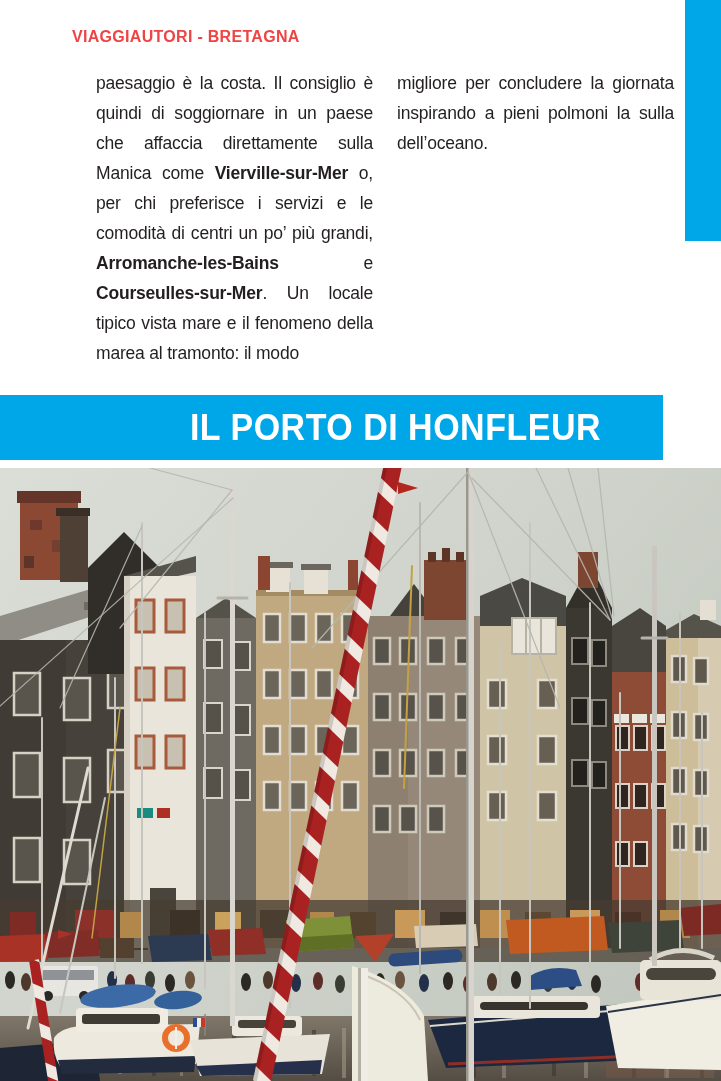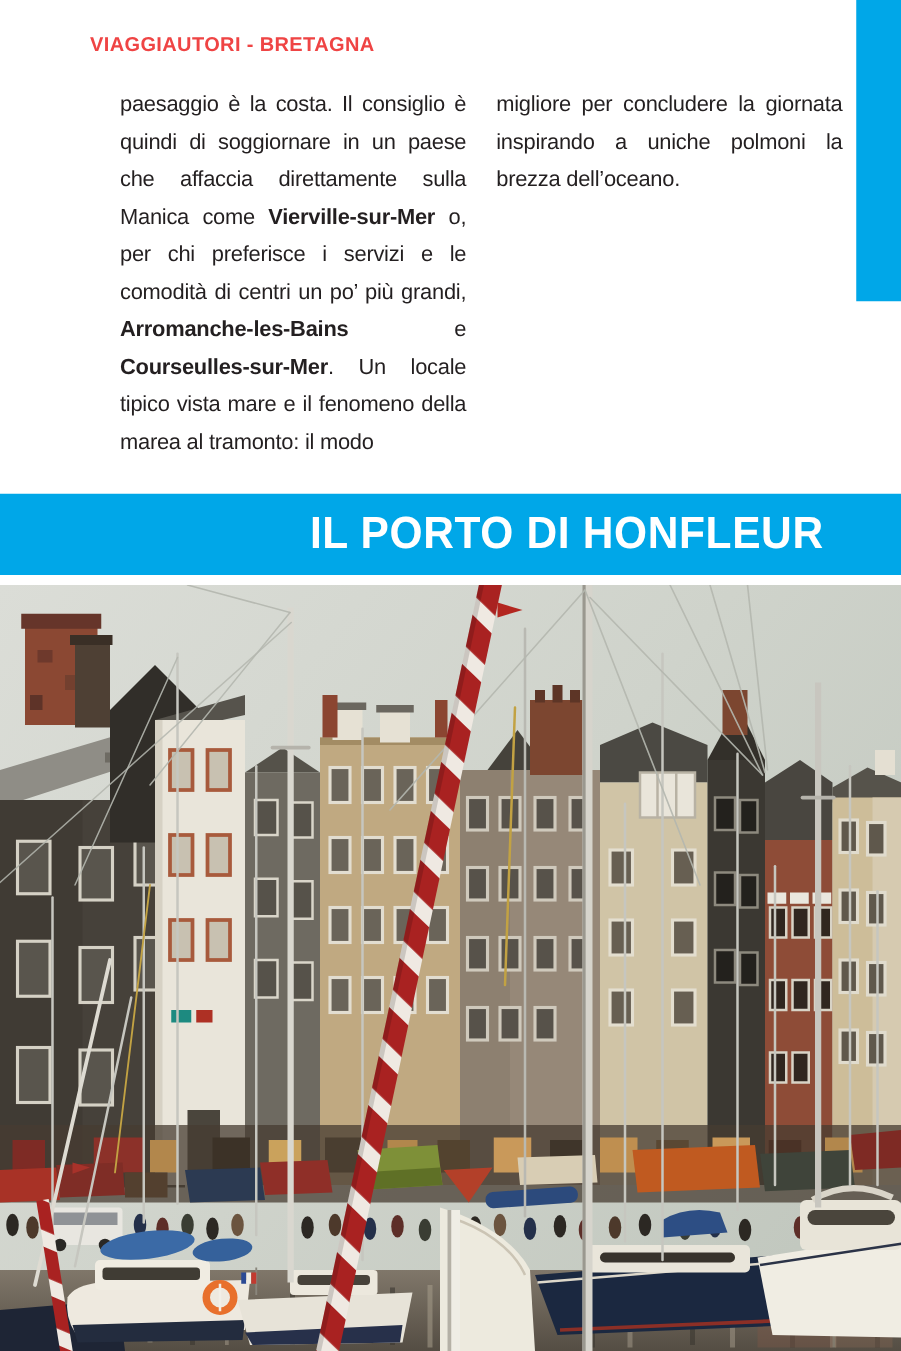--- a/index.html
+++ b/index.html
@@ -19,21 +19,21 @@
     flex:1;font-size:17.5px;line-height:30px;text-align:justify;
     letter-spacing:-0.2px;
   }
   .col p{margin:0;}
   .col p.p2{margin-top:30px;}
   .col b{font-weight:bold;}
   .side-tab{
     position:absolute;right:0;top:0;width:36px;height:241px;background:#00a7e8;
   }
   .banner{
-    position:absolute;left:0;top:395px;width:721px;height:65px;background:#00a7e8;
+    position:absolute;left:0;top:395px;width:663px;height:65px;background:#00a7e8;
     display:flex;align-items:center;justify-content:flex-end;
     padding-right:62px;box-sizing:border-box;
   }
   .banner h1{
     margin:0;font-size:34px;font-weight:bold;color:#ffffff;
     letter-spacing:.5px;transform:scaleY(1.06);white-space:nowrap;
   }
   .photo{
     position:absolute;left:0;top:468px;width:721px;height:613px;overflow:hidden;
     background:#cfd3cb;
@@ -45,21 +45,21 @@
 
 <div class="page">
 
   <div class="kicker">VIAGGIAUTORI - BRETAGNA</div>
 
   <div class="cols">
     <div class="col">
       <p><span>paesaggio è la costa. Il consiglio è quindi di soggiornare in un paese che affaccia direttamente sulla Manica come </span><b>Vierville-sur-Mer</b><span> o, per chi preferisce i servizi e le comodità di centri un po’ più grandi, </span><b>Arromanche-les-Bains</b><span> e </span><b>Courseulles-sur-Mer</b><span>. Un locale tipico vista mare e il fenomeno della marea al tramonto: il modo</span></p>
     </div>
     <div class="col">
-      <p>migliore per concludere la giornata inspirando a uniche polmoni la brezza dell’oceano.</p>
+      <p>migliore per concludere la giornata inspirando a pieni polmoni la sulla dell’oceano.</p>
     </div>
   </div>
 
   <div class="side-tab"></div>
 
   <div class="banner">
     <h1>IL PORTO DI HONFLEUR</h1>
   </div>
 
   <div class="photo" role="img" aria-label="Il Vieux Bassin di Honfleur: case alte in ardesia e pietra sul molo, tende dei caffè, folla sulla banchina, barche a vela ormeggiate e un albero a spirale bianco e rosso">

